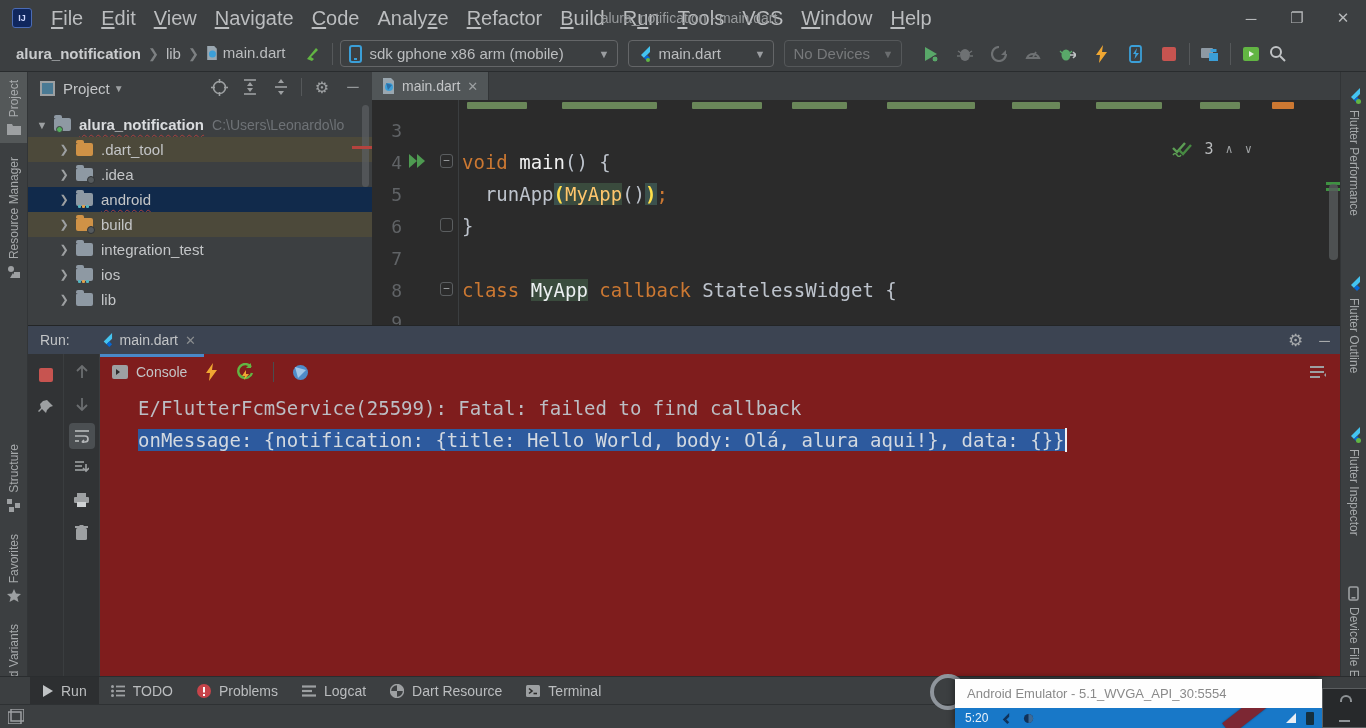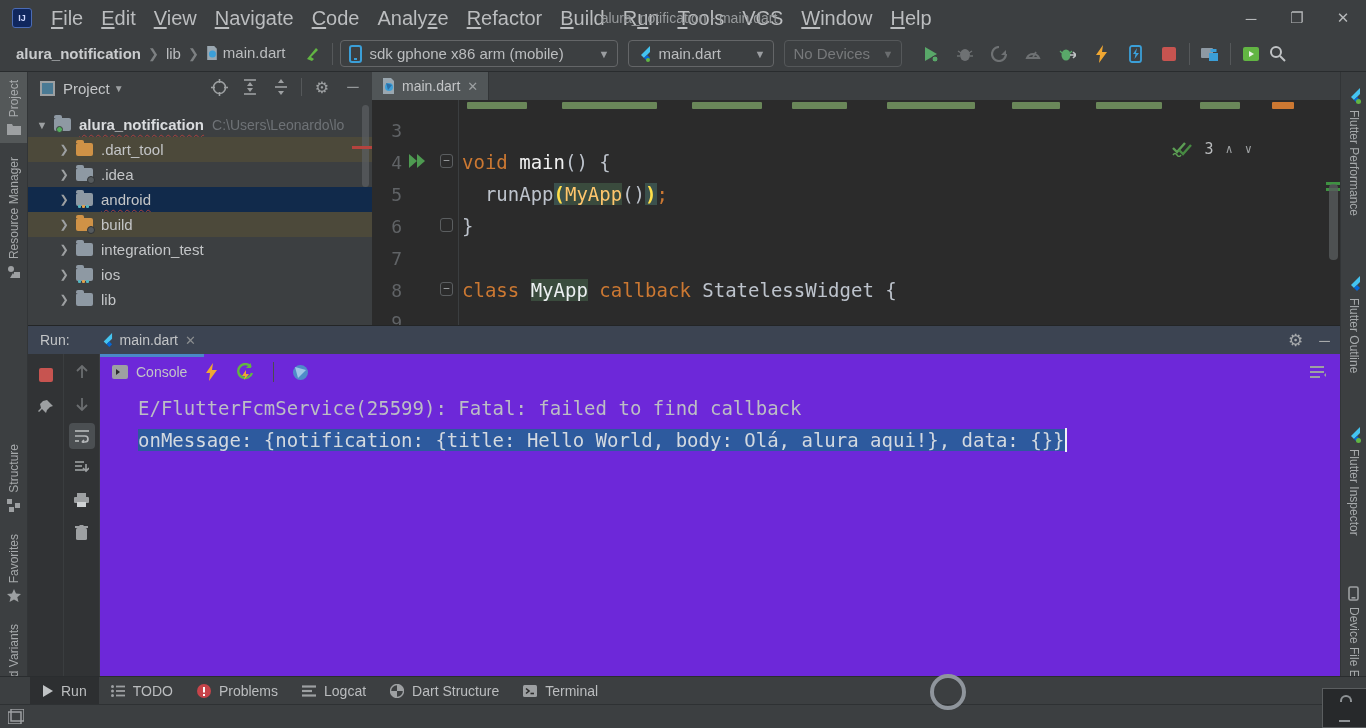--- a/index.html
+++ b/index.html
@@ -79,21 +79,21 @@
   .ctor { color:#ffc66d; background:#3a4b3d; }
   .hlid { color:#eceff1; background:#3a4b3d; }
   .match { color:#ffdf4a; background:#3b514d; font-weight:bold; }
   .sliver { position:absolute; top:2px; height:7px; border-radius:1px; background:#6a8759; }
   #inspect { position:absolute; right:88px; top:40px; display:flex; align-items:center; gap:12px; color:#9da0a2; font-size:15px; }
   #inspect .count { color:#bbbdbf; }
   #ed-scroll { position:absolute; right:2px; top:84px; width:9px; height:76px; background:#585b5d; border-radius:4px; opacity:.8; }
   .ed-mark { position:absolute; right:0; width:14px; height:3px; background:#3f9142; }
 
   
-  #run-panel { position:absolute; left:28px; top:325px; width:1312px; height:351px; background:#6d28d9; border-top:1px solid #232526; }
+  #run-panel { position:absolute; left:28px; top:325px; width:1312px; height:351px; background:#7f1d1d; border-top:1px solid #232526; }
   #run-header { height:28px; background:#3c4452; display:flex; align-items:center; position:relative; }
   #run-label { font-size:14px; color:#c3c5c7; margin-left:12px; }
   #run-tab { display:flex; align-items:center; gap:7px; margin-left:22px; height:28px; padding:0 8px; font-size:14px; color:#c3c5c7; position:relative; }
   #run-tab .close { color:#8b8e90; font-size:13px; }
   #run-tab::after { content:''; position:absolute; left:0; right:0; bottom:-3px; height:3px; background:#4a88c7; }
   #run-hdr-icons { position:absolute; right:10px; top:0; height:28px; display:flex; align-items:center; gap:16px; color:#a7aaac; font-size:15px; }
   #run-col1 { position:absolute; left:0; top:28px; width:36px; bottom:0; background:#313335; border-right:1px solid #3a3d3f; }
   #run-col2 { position:absolute; left:36px; top:28px; width:36px; bottom:0; background:#313335; border-right:1px solid #3a3d3f; }
   .col-ico { width:26px; height:26px; margin:5px auto 6px; display:flex; align-items:center; justify-content:center; color:#9da0a2; border-radius:4px; }
   .col-ico.sel { background:#4b4f52; }
@@ -670,21 +670,21 @@
         <div>Logcat</div>
       </div>
       <div class="btab">
         <div>
           <svg width="14" height="14" viewBox="0 0 14 14">
             <circle cx="7" cy="7" r="6.5" fill="none" stroke="#9da0a2" stroke-width="1.4"></circle>
             <path d="M7 7 L7 .5 A6.5 6.5 0 0 1 13.5 7z" fill="#9da0a2"></path>
             <path d="M7 7 L.5 7 A6.5 6.5 0 0 0 7 13.5z" fill="#9da0a2"></path>
           </svg>
         </div>
-        <div>Dart Structure</div>
+        <div>Dart Resource</div>
       </div>
       <div class="btab">
         <div>
           <svg width="14" height="12" viewBox="0 0 14 12">
             <rect x="0" y="0" width="14" height="12" rx="1.5" fill="#9da0a2"></rect>
             <path d="M3 3.5 l3 2.5 -3 2.5" fill="none" stroke="#2b2b2b" stroke-width="1.6"></path>
             <line x1="7.5" y1="8.5" x2="11" y2="8.5" stroke="#2b2b2b" stroke-width="1.6"></line>
           </svg>
         </div>
         <div>Terminal</div>
@@ -695,18 +695,35 @@
     <span id="status-win-ico">
       <svg width="16" height="15" viewBox="0 0 16 15">
           <rect x="3" y="0" width="13" height="12" fill="none" stroke="#9da0a2" stroke-width="1.5"></rect>
           <rect x="0" y="3" width="13" height="12" fill="none" stroke="#9da0a2" stroke-width="1.5"></rect>
         </svg>
     </span>
   </footer>
 
   <div id="magnifier"></div>
 
+  <div id="emulator">
+    <div id="emu-title">Android Emulator - 5.1_WVGA_API_30:5554</div>
+    <div id="emu-status">
+      <span>5:20</span>
+      <svg class="emu-ic" viewBox="0 0 12 12">
+          <path d="M10 0 L3 7 l2 2 5-5z" fill="#10325a"></path>
+          <path d="M5 9 l2-2 3 3 -2 2z" fill="#10325a"></path>
+        </svg>
+      <svg class="emu-ic" viewBox="0 0 12 12">
+          <circle cx="6" cy="6" r="5" fill="#10325a"></circle>
+          <path d="M6 1 a5 5 0 0 1 0 10z" fill="#3d6a96"></path>
+        </svg>
+      <div id="emu-banner"></div>
+      <div id="emu-signal"></div>
+      <div id="emu-batt"></div>
+    </div>
+  </div>
   <div id="emu-side">
     <div class="arc"></div>
       <div class="mini"></div>
   </div>
 
 </div>
 
 </body></html>

